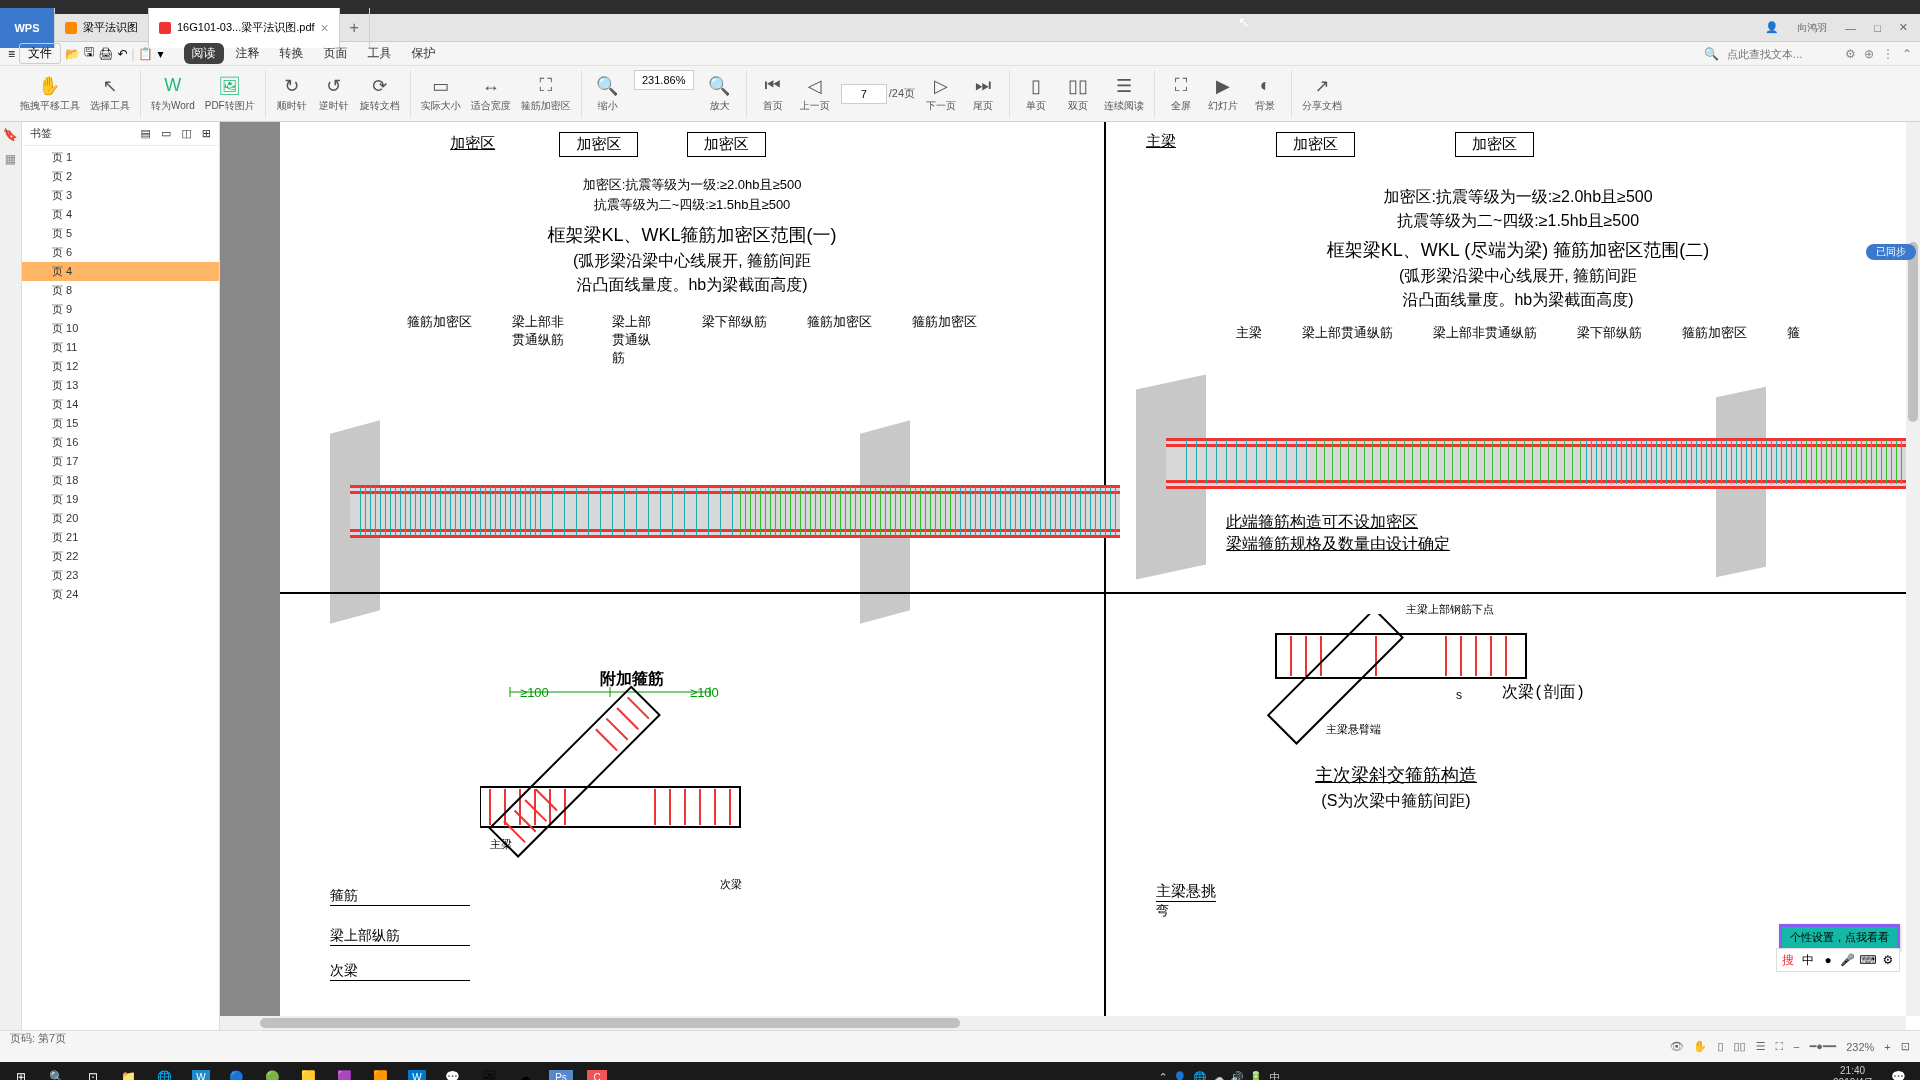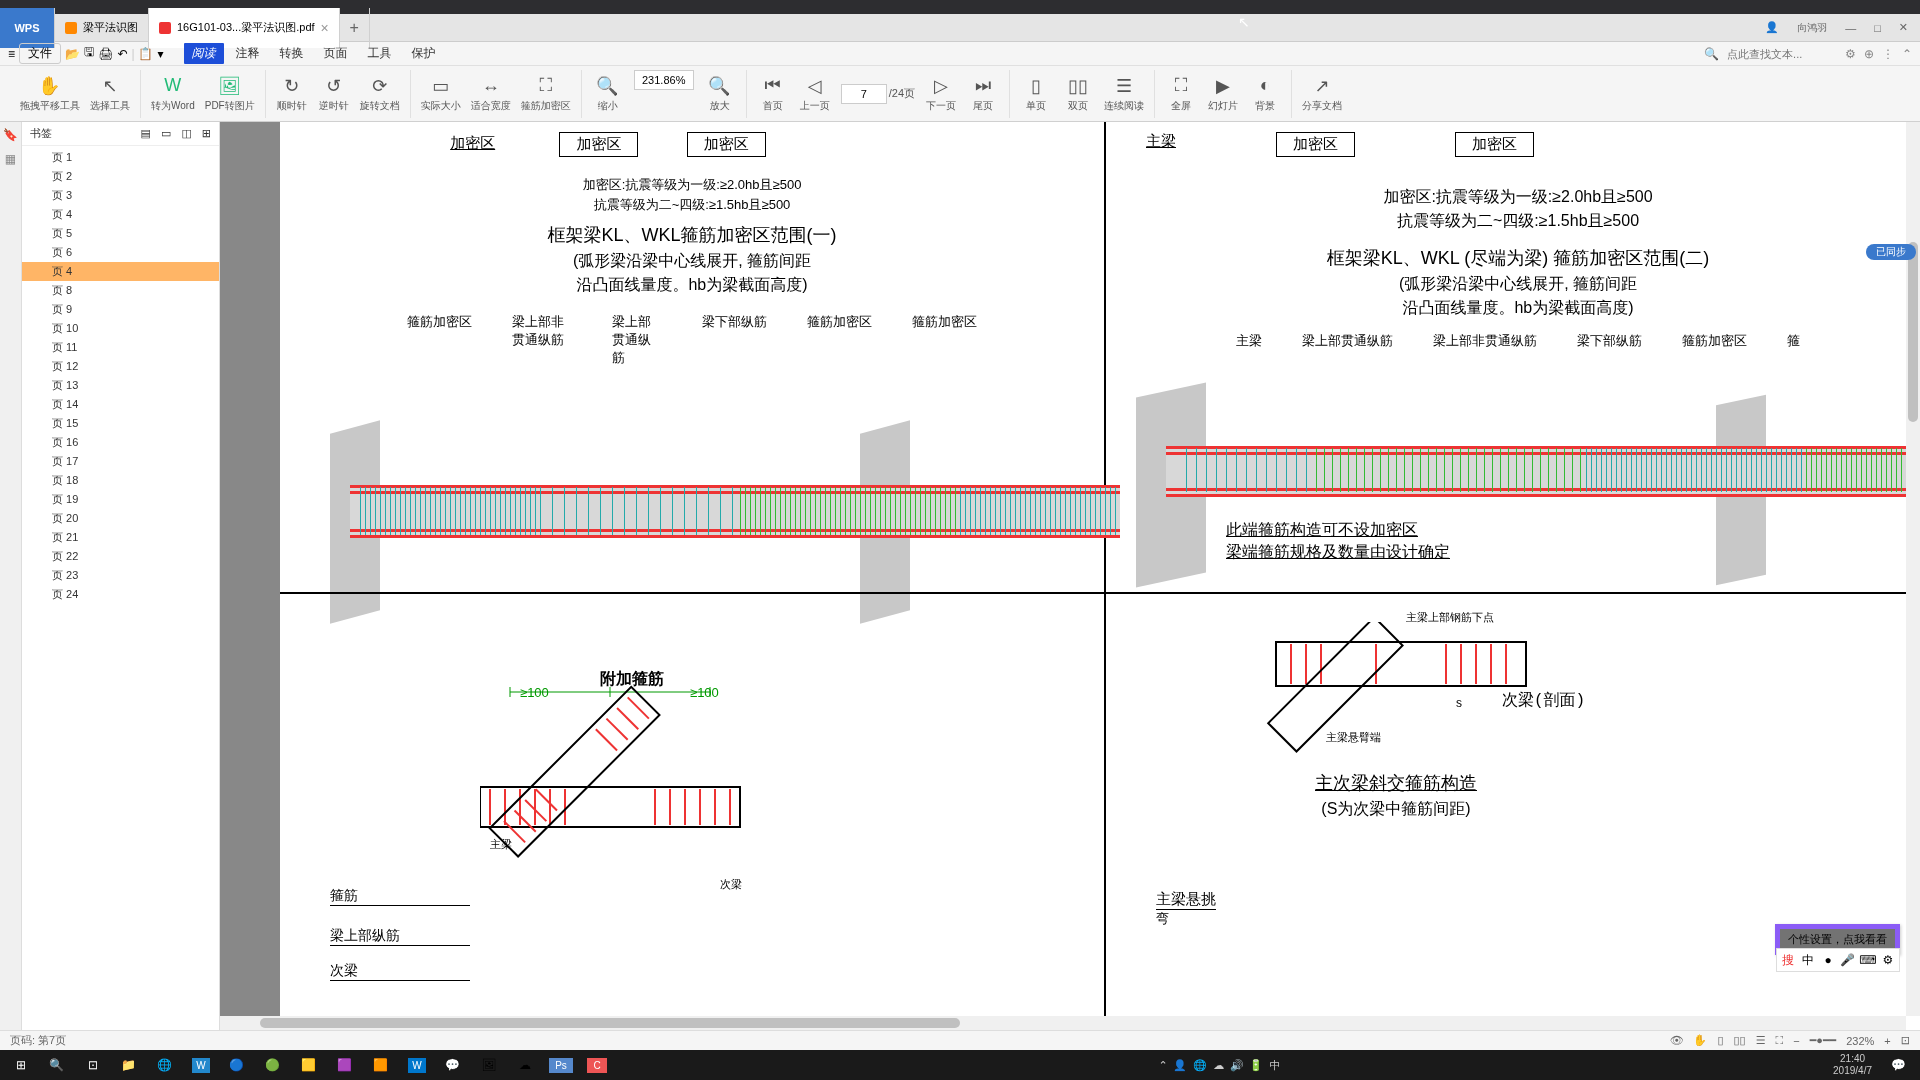--- a/index.html
+++ b/index.html
@@ -17,21 +17,21 @@
 .tab-add { width: 30px; justify-content: center; color: #666; font-size: 16px; }
 .tab-icon { width: 12px; height: 12px; background: #e33; border-radius: 2px; }
 .tab-icon.orange { background: #f80; }
 
 .winctrl { margin-left: auto; display: flex; gap: 18px; padding-right: 12px; color: #666; align-items: center; }
 .winctrl span { cursor: pointer; font-size: 11px; }
 
 
 .menubar { height: 24px; background: #f5f5f5; display: flex; align-items: center; padding: 0 8px; gap: 4px; font-size: 12px; border-bottom: 1px solid #e0e0e0; }
 .menu-item { padding: 2px 8px; cursor: pointer; color: #333; }
-.menu-item.active { background: #1d4ed8; color: #fff; border-radius: 1px; font-style: italic; }
+.menu-item.active { background: #404040; color: #fff; border-radius: 6px; }
 .menu-file { border: 1px solid #ccc; border-radius: 3px; padding: 1px 8px; }
 .menu-sep { color: #ccc; }
 .menu-right { margin-left: auto; display: flex; align-items: center; gap: 8px; color: #888; }
 .search-box { border: none; background: transparent; width: 110px; font-size: 11px; color: #888; }
 
 
 .toolbar { height: 56px; background: #f5f5f5; display: flex; align-items: center; padding: 0 10px; border-bottom: 1px solid #d0d0d0; }
 .tool-group { display: flex; align-items: flex-start; gap: 10px; padding: 0 10px; border-right: 1px solid #e0e0e0; height: 48px; }
 .tool-btn { display: flex; flex-direction: column; align-items: center; justify-content: center; gap: 2px; cursor: pointer; min-width: 32px; height: 48px; }
 .tool-btn .ico { width: 22px; height: 22px; display: flex; align-items: center; justify-content: center; font-size: 18px; color: #555; }
@@ -67,31 +67,31 @@
 .beam-wrap { position: relative; height: 230px; margin-top: 20px; }
 .pillar { position: absolute; background: #c8c8c8; width: 50px; }
 .beam-body { position: absolute; height: 50px; background: #d8d8d8; }
 .rebar-top { position: absolute; height: 3px; background: #e33; }
 .rebar-bot { position: absolute; height: 3px; background: #e33; }
 
 
 .detail { position: relative; height: 310px; }
 
 
-.statusbar { height: 20px; background: #f5f5f5; border-top: 1px solid #ddd; display: flex; align-items: center; padding: 0 10px; font-size: 11px; color: #666; }
+.statusbar { height: 32px; background: #f5f5f5; border-top: 1px solid #ddd; display: flex; padding: 0 10px; font-size: 11px; color: #666; }
 .status-right { margin-left: auto; display: flex; align-items: center; gap: 10px; }
 
 
 .taskbar { height: 30px; background: #1a1a1a; display: flex; align-items: center; padding: 0 4px; gap: 2px; }
 .task-btn { width: 34px; height: 28px; display: flex; align-items: center; justify-content: center; cursor: pointer; }
 .task-time { margin-left: auto; color: #ccc; font-size: 10px; text-align: center; padding: 0 8px; line-height: 1.2; }
 .task-tray { display: flex; gap: 6px; color: #ccc; font-size: 11px; align-items: center; }
 
 
-.float-tip { position: absolute; right: 20px; top: 924px; background: #737373; border: 5px solid #8b5cf6; padding: 3px 8px; font-size: 11px; box-shadow: 1px 1px 3px rgba(0,0,0,.2); }
+.float-tip { position: absolute; right: 20px; top: 924px; background: #14b8a6; border: 3px solid #8b5cf6; padding: 3px 8px; font-size: 11px; box-shadow: 1px 1px 3px rgba(0,0,0,.2); }
 .float-icons { position: absolute; right: 20px; top: 948px; display: flex; gap: 4px; background: #fff; padding: 3px; border: 1px solid #ddd; }
 .float-icons span { width: 16px; height: 16px; display: flex; align-items: center; justify-content: center; font-size: 12px; }
 
 .scroll-v { position: absolute; right: 0; top: 0; bottom: 14px; width: 14px; background: #f0f0f0; }
 .scroll-thumb-v { position: absolute; left: 2px; width: 10px; top: 120px; height: 180px; background: #c0c0c0; border-radius: 5px; }
 .scroll-h { position: absolute; left: 0; right: 14px; bottom: 0; height: 14px; background: #f0f0f0; }
 .scroll-thumb-h { position: absolute; top: 2px; height: 10px; left: 40px; width: 700px; background: #c0c0c0; border-radius: 5px; }
 
 .mouse-cursor { position: absolute; top: 14px; left: 1238px; color: #fff; font-size: 14px; z-index: 999; pointer-events: none; }
 
@@ -408,21 +408,21 @@
 
       <div class="col">
         <div style="display:flex;gap:100px;margin-left:20px">
           <span style="font-family:SimSun;font-size:15px;text-decoration:underline">主梁</span>
           <span class="annot-box">加密区</span>
           <span class="annot-box">加密区</span>
         </div>
         <div class="doc-text" style="margin-top:28px">
           <div>加密区:抗震等级为一级:≥2.0hb且≥500</div>
           <div>抗震等级为二~四级:≥1.5hb且≥500</div>
-          <div class="doc-title" style="margin-top:12px">框架梁KL、WKL (尽端为梁) 箍筋加密区范围(二)</div>
+          <div class="doc-title" style="margin-top:4px">框架梁KL、WKL (尽端为梁) 箍筋加密区范围(二)</div>
           <div>(弧形梁沿梁中心线展开, 箍筋间距</div>
           <div>沿凸面线量度。hb为梁截面高度)</div>
         </div>
         <div style="display:flex;gap:40px;margin-top:12px;font-size:13px;font-family:SimSun;justify-content:center">
           <span>主梁</span>
           <span>梁上部贯通纵筋</span>
           <span>梁上部非贯通纵筋</span>
           <span>梁下部纵筋</span>
           <span>箍筋加密区</span>
           <span>箍</span>

